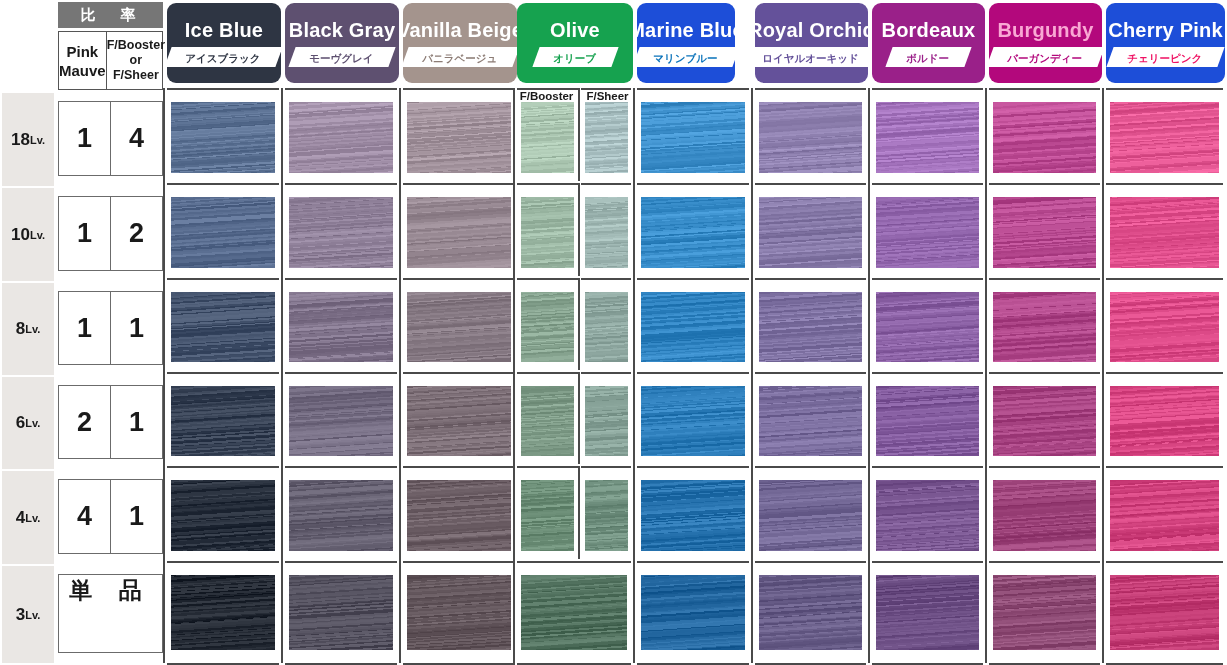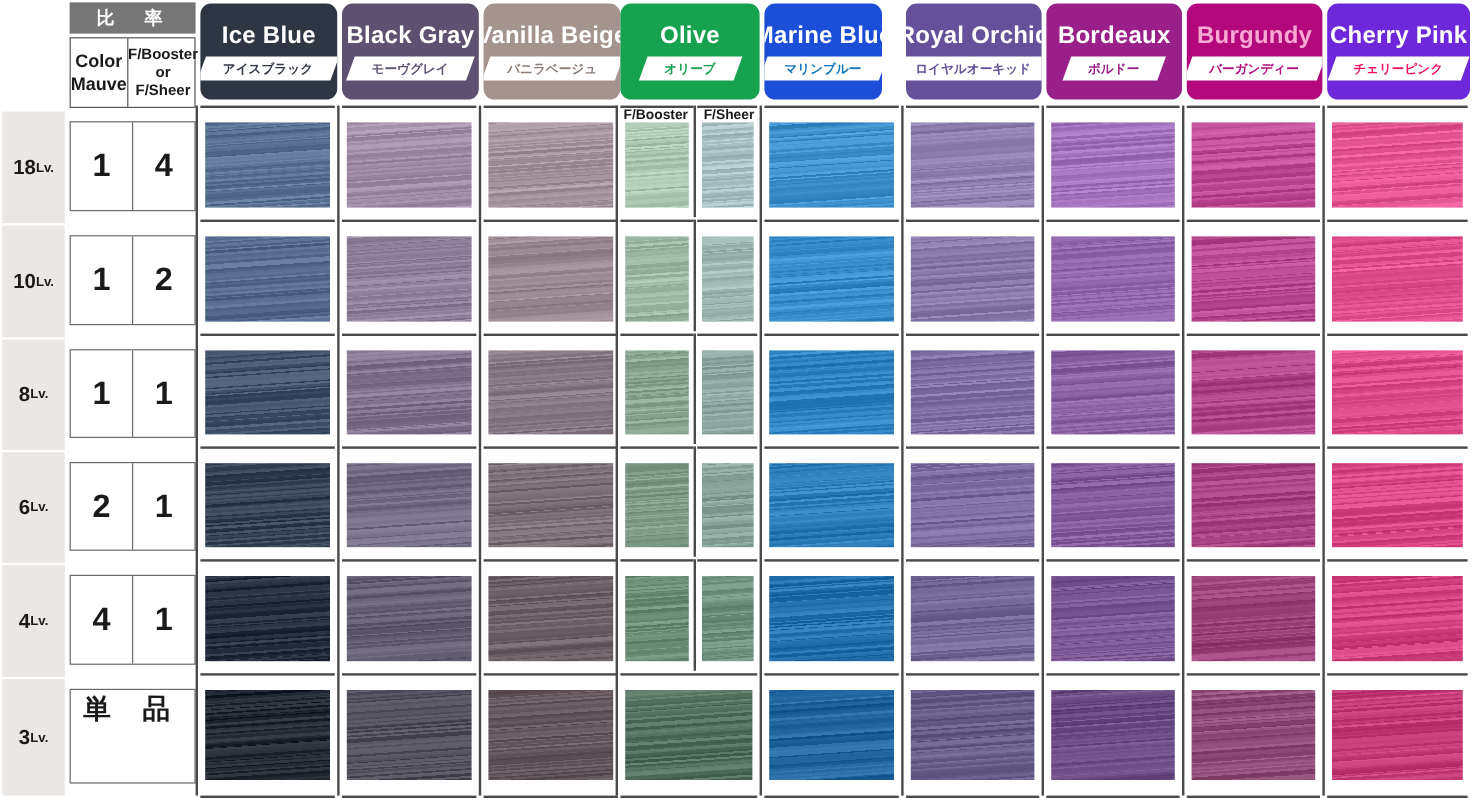--- a/index.html
+++ b/index.html
@@ -101,21 +101,21 @@
   }
 </style>
 </head>
 <body>
 
 <div class="chart">
     <div class="gray-head ratio-head abs">比　率</div>
     <div class="ratio-sub abs">
       <div class="c c1">
         <div>
-          <div>Color</div>
+          <div>Pink</div>
           <div>Mauve</div>
         </div>
       </div>
       <div class="c c2">
         <div>
           <div>F/Booster</div>
           <div>or</div>
           <div>F/Sheer</div>
         </div>
       </div>
@@ -192,21 +192,21 @@
       <div class="ribbon"><span style="color: rgb(100, 81, 154);">ロイヤルオーキッド</span></div>
     </div>
     <div class="chip abs" style="left: 872px; width: 113px; background: rgb(154, 32, 137);">
       <div class="en" style="color: rgb(255, 255, 255);">Bordeaux</div>
       <div class="ribbon"><span style="color: rgb(154, 32, 137);">ボルドー</span></div>
     </div>
     <div class="chip abs" style="left: 989px; width: 113px; background: rgb(179, 8, 124);">
       <div class="en" style="color: #f9a8d4;">Burgundy</div>
       <div class="ribbon"><span style="color: rgb(179, 8, 124);">バーガンディー</span></div>
     </div>
-    <div class="chip abs" style="left: 1106px; width: 119px; background: #6d28d9;">
+    <div class="chip abs" style="left: 1106px; width: 119px; background: #1d4ed8;">
       <div class="en" style="color: rgb(255, 255, 255);">Cherry Pink</div>
       <div class="ribbon"><span style="color: rgb(239, 18, 99);">チェリーピンク</span></div>
     </div>
     <div class="sublabel abs" style="left: 517px; top: 90px; width: 59px;">F/Booster</div>
     <div class="sublabel abs" style="left: 581px; top: 90px; width: 53px;">F/Sheer</div>
     <div class="vrule abs" style="left: 163px; top: 88px; height: 575px;"></div>
     <div class="hrule abs" style="left: 167px; top: 88px; width: 112px;"></div>
     <div class="sw" style="left: 171px; top: 102px; width: 104px; height: 71px; background: linear-gradient(176deg, rgb(77, 99, 133) 0%, rgb(77, 99, 133) 2.65%, rgb(83, 105, 139) 2.65%, rgb(83, 105, 139) 4.35%, rgb(106, 128, 162) 4.35%, rgb(106, 128, 162) 6.74%, rgb(90, 112, 146) 6.74%, rgb(90, 112, 146) 8.22%, rgb(103, 125, 159) 8.22%, rgb(103, 125, 159) 9.19%, rgb(109, 131, 165) 9.19%, rgb(109, 131, 165) 9.6%, rgb(72, 94, 128) 9.6%, rgb(72, 94, 128) 10.58%, rgb(98, 120, 154) 10.58%, rgb(98, 120, 154) 12.44%, rgb(99, 121, 155) 12.44%, rgb(99, 121, 155) 14.2%, rgb(75, 97, 131) 14.2%, rgb(75, 97, 131) 17.1%, rgb(87, 109, 143) 17.1%, rgb(87, 109, 143) 18.65%, rgb(96, 118, 152) 18.65%, rgb(96, 118, 152) 21.18%, rgb(103, 125, 159) 21.18%, rgb(103, 125, 159) 22.62%, rgb(89, 111, 145) 22.62%, rgb(89, 111, 145) 24.23%, rgb(108, 130, 164) 24.23%, rgb(108, 130, 164) 25.23%, rgb(80, 102, 136) 25.23%, rgb(80, 102, 136) 26.42%, rgb(94, 116, 150) 26.42%, rgb(94, 116, 150) 29.3%, rgb(88, 110, 144) 29.3%, rgb(88, 110, 144) 30.42%, rgb(90, 112, 146) 30.42%, rgb(90, 112, 146) 31.84%, rgb(77, 99, 133) 31.84%, rgb(77, 99, 133) 33.16%, rgb(78, 100, 134) 33.16%, rgb(78, 100, 134) 35.11%, rgb(82, 104, 138) 35.11%, rgb(82, 104, 138) 36.14%, rgb(74, 96, 130) 36.14%, rgb(74, 96, 130) 37.53%, rgb(111, 133, 167) 37.53%, rgb(111, 133, 167) 38.4%, rgb(108, 130, 164) 38.4%, rgb(108, 130, 164) 39.47%, rgb(103, 125, 159) 39.47%, rgb(103, 125, 159) 42.38%, rgb(108, 130, 164) 42.38%, rgb(108, 130, 164) 43.74%, rgb(99, 121, 155) 43.74%, rgb(99, 121, 155) 46.09%, rgb(111, 133, 167) 46.09%, rgb(111, 133, 167) 47.37%, rgb(96, 118, 152) 47.37%, rgb(96, 118, 152) 50.02%, rgb(81, 103, 137) 50.02%, rgb(81, 103, 137) 50.89%, rgb(79, 101, 135) 50.89%, rgb(79, 101, 135) 51.99%, rgb(87, 109, 143) 51.99%, rgb(87, 109, 143) 54.03%, rgb(112, 134, 168) 54.03%, rgb(112, 134, 168) 54.83%, rgb(105, 127, 161) 54.83%, rgb(105, 127, 161) 55.84%, rgb(92, 114, 148) 55.84%, rgb(92, 114, 148) 57.32%, rgb(104, 126, 160) 57.32%, rgb(104, 126, 160) 57.93%, rgb(82, 104, 138) 57.93%, rgb(82, 104, 138) 59.94%, rgb(87, 109, 143) 59.94%, rgb(87, 109, 143) 61.46%, rgb(106, 128, 162) 61.46%, rgb(106, 128, 162) 63.34%, rgb(95, 117, 151) 63.34%, rgb(95, 117, 151) 64.2%, rgb(78, 100, 134) 64.2%, rgb(78, 100, 134) 66.2%, rgb(95, 117, 151) 66.2%, rgb(95, 117, 151) 67.24%, rgb(93, 115, 149) 67.24%, rgb(93, 115, 149) 68.11%, rgb(74, 96, 130) 68.11%, rgb(74, 96, 130) 70.21%, rgb(83, 105, 139) 70.21%, rgb(83, 105, 139) 72.14%, rgb(113, 135, 169) 72.14%, rgb(113, 135, 169) 73.65%, rgb(77, 99, 133) 73.65%, rgb(77, 99, 133) 74.35%, rgb(92, 114, 148) 74.35%, rgb(92, 114, 148) 76.64%, rgb(81, 103, 137) 76.64%, rgb(81, 103, 137) 79.45%, rgb(78, 100, 134) 79.45%, rgb(78, 100, 134) 82.39%, rgb(86, 108, 142) 82.39%, rgb(86, 108, 142) 84.93%, rgb(111, 133, 167) 84.93%, rgb(111, 133, 167) 87.74%, rgb(74, 96, 130) 87.74%, rgb(74, 96, 130) 89.64%, rgb(108, 130, 164) 89.64%, rgb(108, 130, 164) 90.78%, rgb(90, 112, 146) 90.78%, rgb(90, 112, 146) 93.01%, rgb(79, 101, 135) 93.01%, rgb(79, 101, 135) 93.83%, rgb(113, 135, 169) 93.83%, rgb(113, 135, 169) 95.36%, rgb(86, 108, 142) 95.36%, rgb(86, 108, 142) 97.21%, rgb(75, 97, 131) 97.21%, rgb(75, 97, 131) 97.71%, rgb(87, 109, 143) 97.71%, rgb(87, 109, 143) 98.14%, rgb(94, 116, 150) 98.14%, rgb(94, 116, 150) 98.78%, rgb(104, 126, 160) 98.78%, rgb(104, 126, 160) 100%);"></div>
     <div class="hrule abs" style="left: 167px; top: 183px; width: 112px;"></div>
     <div class="sw" style="left: 171px; top: 197px; width: 104px; height: 71px; background: linear-gradient(176deg, rgb(84, 104, 139) 0%, rgb(84, 104, 139) 1.77%, rgb(93, 113, 148) 1.77%, rgb(93, 113, 148) 2.62%, rgb(86, 106, 141) 2.62%, rgb(86, 106, 141) 5.38%, rgb(103, 123, 158) 5.38%, rgb(103, 123, 158) 7.08%, rgb(79, 99, 134) 7.08%, rgb(79, 99, 134) 8.03%, rgb(83, 103, 138) 8.03%, rgb(83, 103, 138) 9.14%, rgb(101, 121, 156) 9.14%, rgb(101, 121, 156) 10.08%, rgb(94, 114, 149) 10.08%, rgb(94, 114, 149) 12.28%, rgb(77, 97, 132) 12.28%, rgb(77, 97, 132) 14.36%, rgb(105, 125, 160) 14.36%, rgb(105, 125, 160) 15.68%, rgb(69, 89, 124) 15.68%, rgb(69, 89, 124) 18.52%, rgb(97, 117, 152) 18.52%, rgb(97, 117, 152) 21.31%, rgb(84, 104, 139) 21.31%, rgb(84, 104, 139) 23.92%, rgb(90, 110, 145) 23.92%, rgb(90, 110, 145) 25.72%, rgb(95, 115, 150) 25.72%, rgb(95, 115, 150) 27.45%, rgb(78, 98, 133) 27.45%, rgb(78, 98, 133) 30.28%, rgb(107, 127, 162) 30.28%, rgb(107, 127, 162) 32.58%, rgb(107, 127, 162) 32.58%, rgb(107, 127, 162) 35.49%, rgb(73, 93, 128) 35.49%, rgb(73, 93, 128) 37.69%, rgb(79, 99, 134) 37.69%, rgb(79, 99, 134) 39.96%, rgb(88, 108, 143) 39.96%, rgb(88, 108, 143) 41.02%, rgb(90, 110, 145) 41.02%, rgb(90, 110, 145) 43.13%, rgb(94, 114, 149) 43.13%, rgb(94, 114, 149) 45.18%, rgb(86, 106, 141) 45.18%, rgb(86, 106, 141) 47.82%, rgb(104, 124, 159) 47.82%, rgb(104, 124, 159) 49.51%, rgb(74, 94, 129) 49.51%, rgb(74, 94, 129) 51.16%, rgb(83, 103, 138) 51.16%, rgb(83, 103, 138) 52.81%, rgb(78, 98, 133) 52.81%, rgb(78, 98, 133) 53.57%, rgb(74, 94, 129) 53.57%, rgb(74, 94, 129) 55.57%, rgb(83, 103, 138) 55.57%, rgb(83, 103, 138) 56.1%, rgb(99, 119, 154) 56.1%, rgb(99, 119, 154) 59.1%, rgb(85, 105, 140) 59.1%, rgb(85, 105, 140) 60.76%, rgb(94, 114, 149) 60.76%, rgb(94, 114, 149) 61.88%, rgb(102, 122, 157) 61.88%, rgb(102, 122, 157) 63.55%, rgb(90, 110, 145) 63.55%, rgb(90, 110, 145) 64.05%, rgb(72, 92, 127) 64.05%, rgb(72, 92, 127) 65.9%, rgb(92, 112, 147) 65.9%, rgb(92, 112, 147) 66.65%, rgb(69, 89, 124) 66.65%, rgb(69, 89, 124) 69.44%, rgb(88, 108, 143) 69.44%, rgb(88, 108, 143) 71.73%, rgb(91, 111, 146) 71.73%, rgb(91, 111, 146) 74.53%, rgb(102, 122, 157) 74.53%, rgb(102, 122, 157) 77.38%, rgb(78, 98, 133) 77.38%, rgb(78, 98, 133) 80.05%, rgb(81, 101, 136) 80.05%, rgb(81, 101, 136) 81.12%, rgb(85, 105, 140) 81.12%, rgb(85, 105, 140) 82.49%, rgb(86, 106, 141) 82.49%, rgb(86, 106, 141) 85.29%, rgb(71, 91, 126) 85.29%, rgb(71, 91, 126) 88.16%, rgb(67, 87, 122) 88.16%, rgb(67, 87, 122) 89.55%, rgb(85, 105, 140) 89.55%, rgb(85, 105, 140) 91.71%, rgb(73, 93, 128) 91.71%, rgb(73, 93, 128) 93.39%, rgb(107, 127, 162) 93.39%, rgb(107, 127, 162) 95.29%, rgb(97, 117, 152) 95.29%, rgb(97, 117, 152) 96.69%, rgb(92, 112, 147) 96.69%, rgb(92, 112, 147) 99.15%, rgb(96, 116, 151) 99.15%, rgb(96, 116, 151) 100%);"></div>

